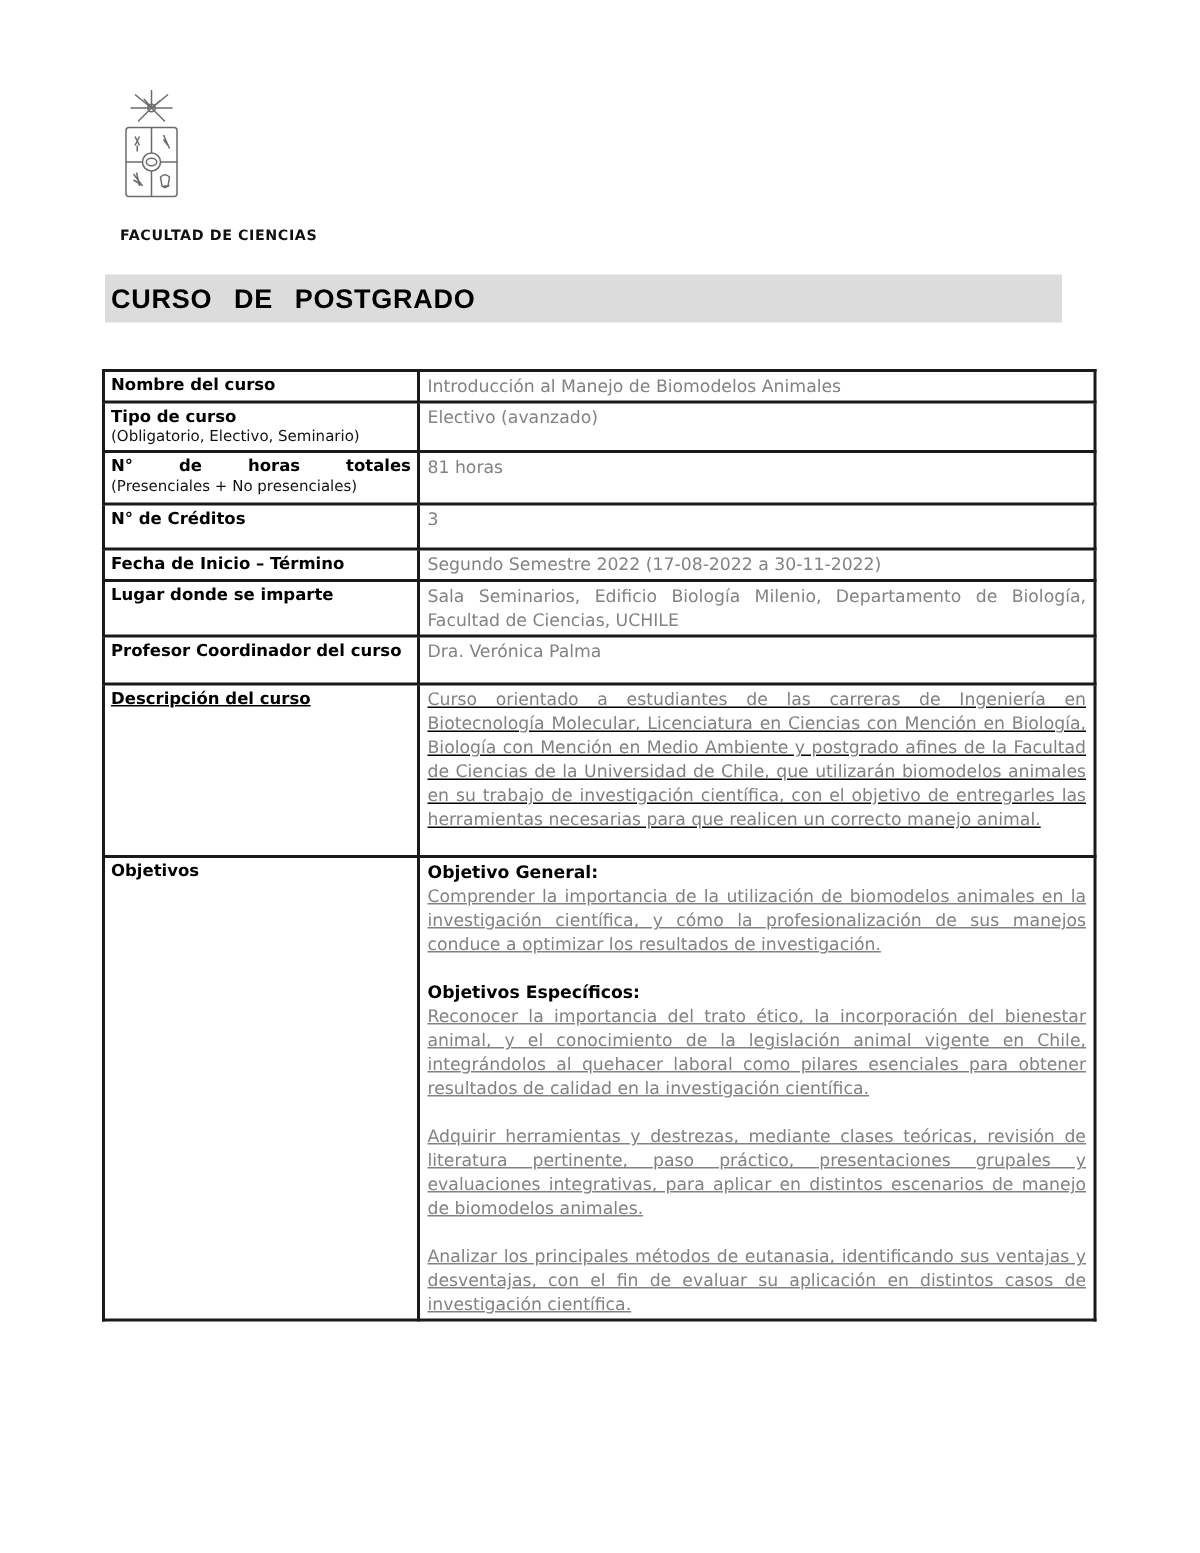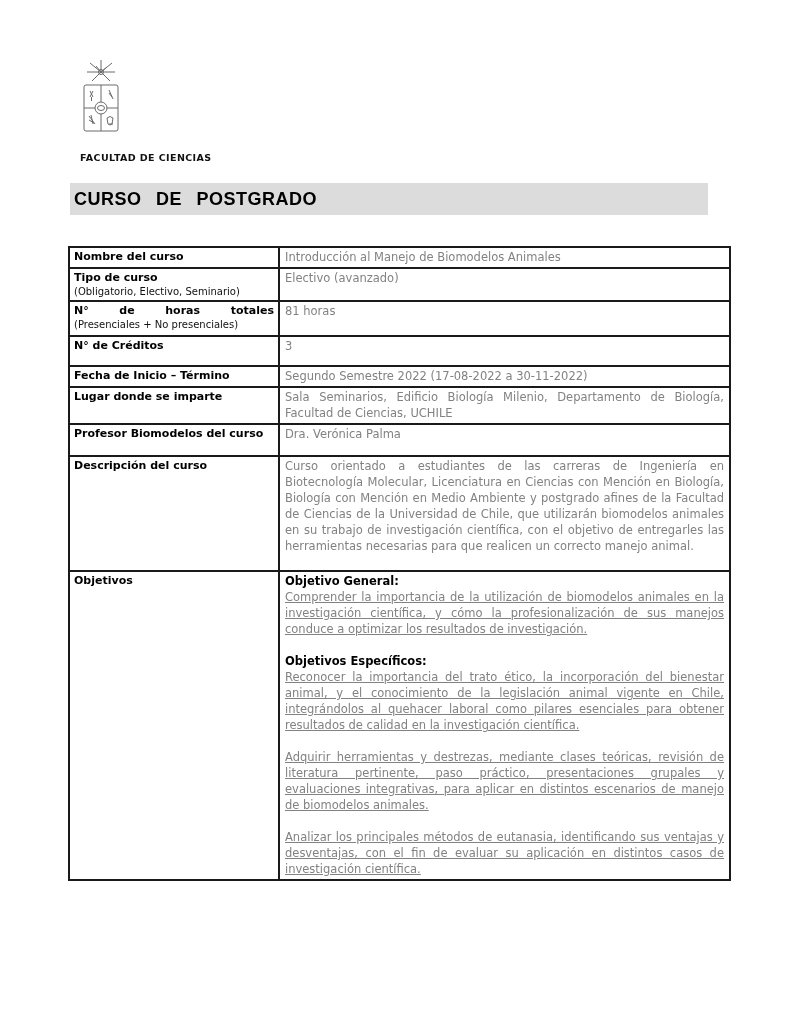--- a/index.html
+++ b/index.html
@@ -118,21 +118,21 @@
   
   tr.r0  { height: 17px; }
   tr.r1  { height: 26px; }
   tr.r2  { height: 35px; }
   tr.r3  { height: 30px; }
   tr.r4  { height: 20px; }
   tr.r5  { height: 33px; }
   tr.r6  { height: 33px; border-radius: 18px; }
   tr.r7  { height: 32px; }
   tr.r8  { height: 48px; }
-  tr.r9  { height: 115px; }
+  tr.r9  { height: 115px; text-decoration: underline; }
   tr.r10 { height: 301px; }
 </style>
 </head>
 <body>
 
 <div class="page">
 
   <div class="crest">
     <svg viewBox="0 0 50 80" width="50" height="80">
       <g stroke="#6b6b6b" stroke-width="1" fill="none">
@@ -212,21 +212,21 @@
         <td class="value-cell">Segundo Semestre 2022 (17-08-2022 a 30-11-2022)</td>
       </tr>
 
 
       <tr class="r6">
         <td class="label-cell">Lugar donde se imparte</td>
         <td class="value-cell">Sala Seminarios, Edificio Biología Milenio, Departamento de Biología, Facultad de Ciencias, UCHILE</td>
       </tr>
 
       <tr class="r7">
-        <td class="label-cell">Profesor Biomodelos del curso</td>
+        <td class="label-cell">Profesor Coordinador del curso</td>
         <td class="value-cell">Dra. Verónica Palma</td>
       </tr>
 
 
       <tr class="r9">
         <td class="label-cell">Descripción del curso</td>
         <td class="value-cell">Curso orientado a estudiantes de las carreras de Ingeniería en Biotecnología Molecular, Licenciatura en Ciencias con Mención en Biología, Biología con Mención en Medio Ambiente y postgrado afines de la Facultad de Ciencias de la Universidad de Chile, que utilizarán biomodelos animales en su trabajo de investigación científica, con el objetivo de entregarles las herramientas necesarias para que realicen un correcto manejo animal.</td>
       </tr>
 
       <tr class="r10">

